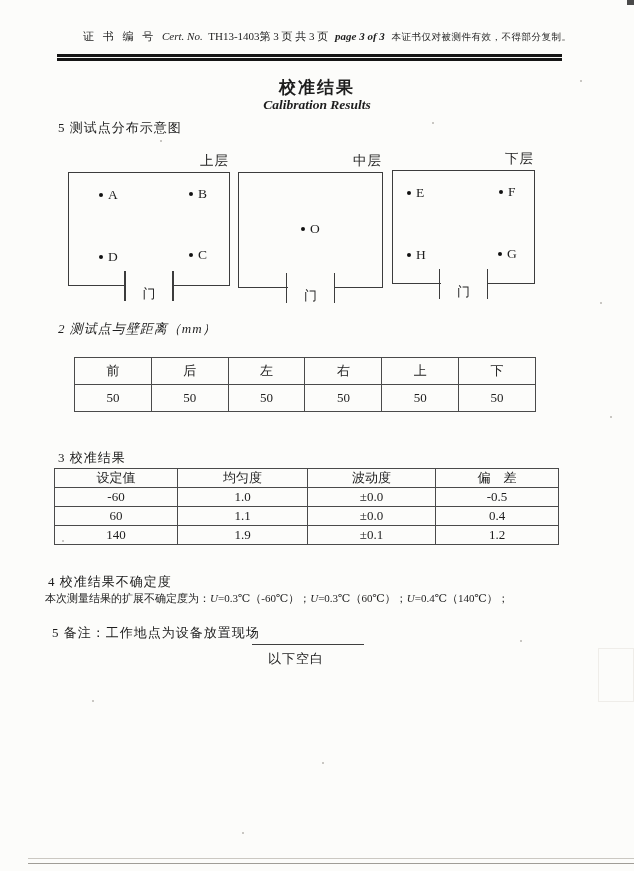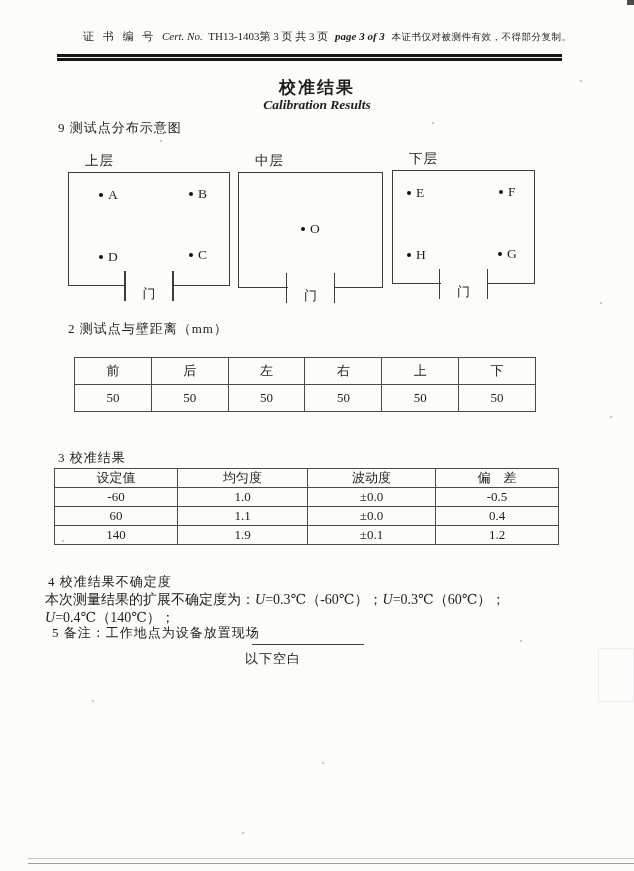--- a/index.html
+++ b/index.html
@@ -20,21 +20,21 @@
   .corner-mark{position:absolute;left:627px;top:0;width:7px;height:5px;background:#4a4a4a;}
   
   .title-cn{position:absolute;left:0;top:76px;width:634px;text-align:center;
     font-family:"Liberation Sans","DejaVu Sans",sans-serif;font-size:17px;font-weight:bold;letter-spacing:2px;}
   .title-en{position:absolute;left:0;top:97px;width:634px;text-align:center;
     font-size:13.5px;font-weight:bold;font-style:italic;}
   
   .sec{position:absolute;font-size:13px;letter-spacing:1px;}
   
   .chamber{position:absolute;border:1.5px solid #3c3c3c;}
-  .chamber-label{position:absolute;top:-21px;left:16px;width:100%;text-align:left;font-size:13.5px;letter-spacing:1px;}
+  .chamber-label{position:absolute;top:-21px;left:0;width:100%;text-align:right;font-size:13.5px;letter-spacing:1px;}
   .pt{position:absolute;font-size:13.5px;white-space:nowrap;}
   .pt::before{content:"";display:inline-block;width:4px;height:4px;background:#111;border-radius:50%;margin-right:5px;vertical-align:2px;}
   .door-gap{position:absolute;left:50%;bottom:-4px;transform:translateX(-50%);width:46px;height:8px;background:#fcfcfa;}
   .door-post{position:absolute;bottom:-16px;width:1.5px;height:30px;background:#3c3c3c;}
   .post-l{left:calc(50% - 25px);}
   .post-r{left:calc(50% + 23px);}
   .door-label{position:absolute;left:50%;transform:translateX(-50%);bottom:-18px;font-size:13px;background:transparent;}
   
   .d1 .pt-1{left:30px;top:14px;} .d1 .pt-2{left:120px;top:13px;}
   .d1 .pt-3{left:30px;top:76px;} .d1 .pt-4{left:120px;top:74px;}
@@ -45,24 +45,24 @@
   .d3 .pt-3{left:14px;top:76px;} .d3 .pt-4{left:105px;top:75px;}
   
   table{border-collapse:collapse;table-layout:fixed;}
   td,th{border:1px solid #4a4a4a;text-align:center;font-size:13px;font-weight:normal;padding:0;}
   .tbl-distance{position:absolute;left:74px;top:357px;width:462px;}
   .tbl-distance td{height:26px;}
   .tbl-results{position:absolute;left:54px;top:468px;width:504px;}
   .tbl-results td{height:18px;}
   .unit{position:absolute;left:430px;top:459px;width:135px;text-align:right;font-size:14px;font-weight:bold;}
   
-  .s4-body{position:absolute;left:45px;top:591px;width:575px;font-size:14px;}
+  .s4-body{position:absolute;left:45px;top:591px;width:575px;font-size:11px;}
   .u-sym{font-style:italic;}
   .blank-rule{position:absolute;left:252px;top:644px;width:112px;border-top:1.5px solid #3f3f3f;}
-  .blank-note{position:absolute;left:245px;top:650px;width:120px;font-size:13px;letter-spacing:1px;}
+  .blank-note{position:absolute;left:236px;top:650px;width:120px;text-align:center;font-size:13px;letter-spacing:1px;}
   
   .bottom-line{position:absolute;left:28px;top:858px;width:606px;height:4px;
     border-top:1.5px solid #cbc8c2;border-bottom:1.5px solid #a09d97;}
   .ghost-box{position:absolute;left:598px;top:648px;width:34px;height:52px;border:1px solid #efede9;}
   .speck{position:absolute;width:2px;height:2px;background:#b9b6b0;border-radius:50%;}
 </style>
 </head>
 <body>
 
 <div class="page">
@@ -73,21 +73,21 @@
     <span>TH13-1403</span><span>第 3 页 共 3 页</span>
     <span class="pg-en">page 3 of 3</span>
     <span class="notice">本证书仅对被测件有效，不得部分复制。</span>
   </div>
   <div class="hdr-rule"></div>
   <div class="corner-mark"></div>
 
   <div class="title-cn">校准结果</div>
   <div class="title-en">Calibration Results</div>
 
-  <div class="sec" style="left:58px;top:119px;">9  测试点分布示意图</div>
+  <div class="sec" style="left:58px;top:119px;">5  测试点分布示意图</div>
 
   <div class="chamber d1" style="left:68px;top:172px;width:160px;height:112px;">
     <div class="chamber-label">上层</div>
     <span class="pt pt-1">A</span>
     <span class="pt pt-2">B</span>
     <span class="pt pt-3">D</span>
     <span class="pt pt-4">C</span>
     <div class="door-gap"></div>
     <div class="door-post post-l"></div>
     <div class="door-post post-r"></div>
@@ -108,21 +108,21 @@
     <span class="pt pt-1">E</span>
     <span class="pt pt-2">F</span>
     <span class="pt pt-3">H</span>
     <span class="pt pt-4">G</span>
     <div class="door-gap"></div>
     <div class="door-post post-l"></div>
     <div class="door-post post-r"></div>
     <div class="door-label">门</div>
   </div>
 
-  <div class="sec" style="left:68px;top:320px;">2  测试点与壁距离（mm）</div>
+  <div class="sec" style="left:58px;top:320px;font-style:italic;">2  测试点与壁距离（mm）</div>
 
   <table class="tbl-distance">
     <tbody>
         <tr>
       <td>前</td>
       <td>后</td>
       <td>左</td>
       <td>右</td>
       <td>上</td>
       <td>下</td>

